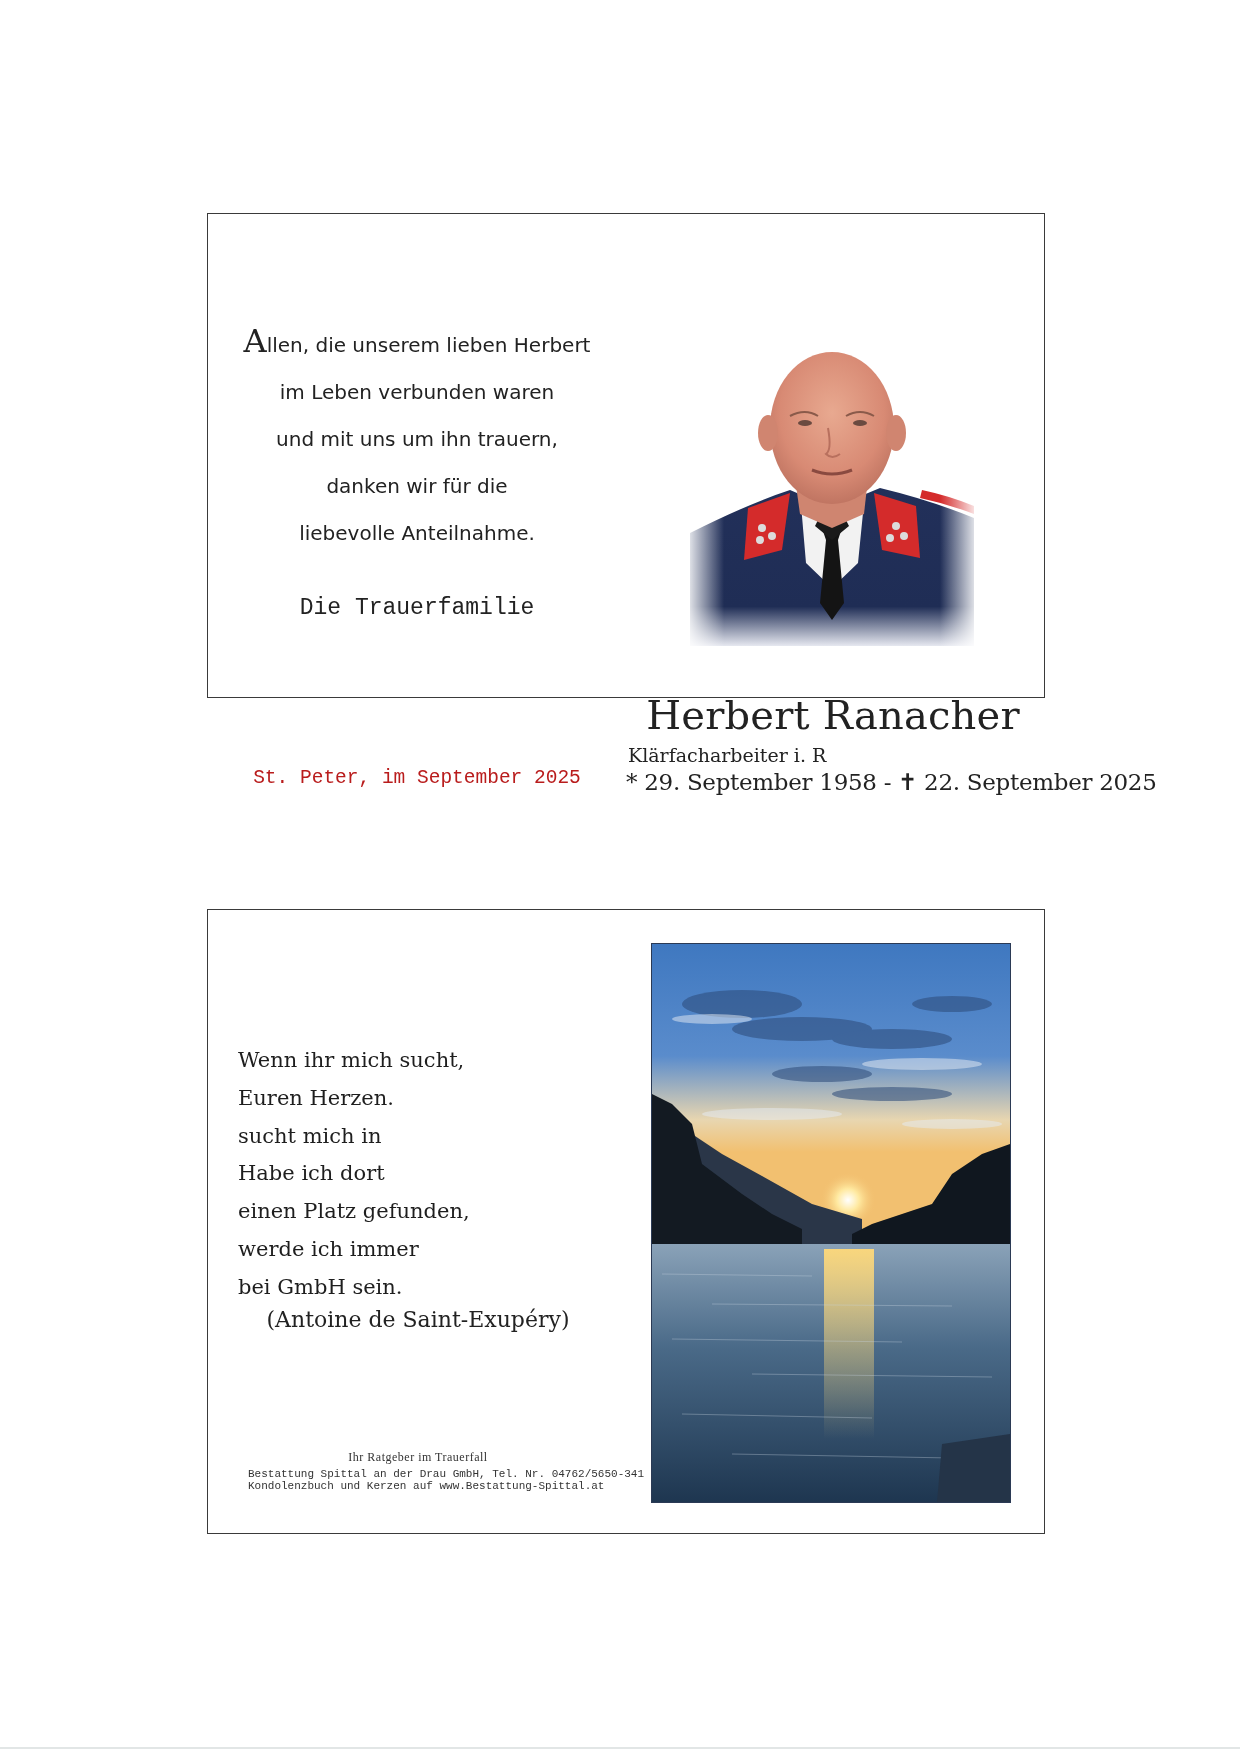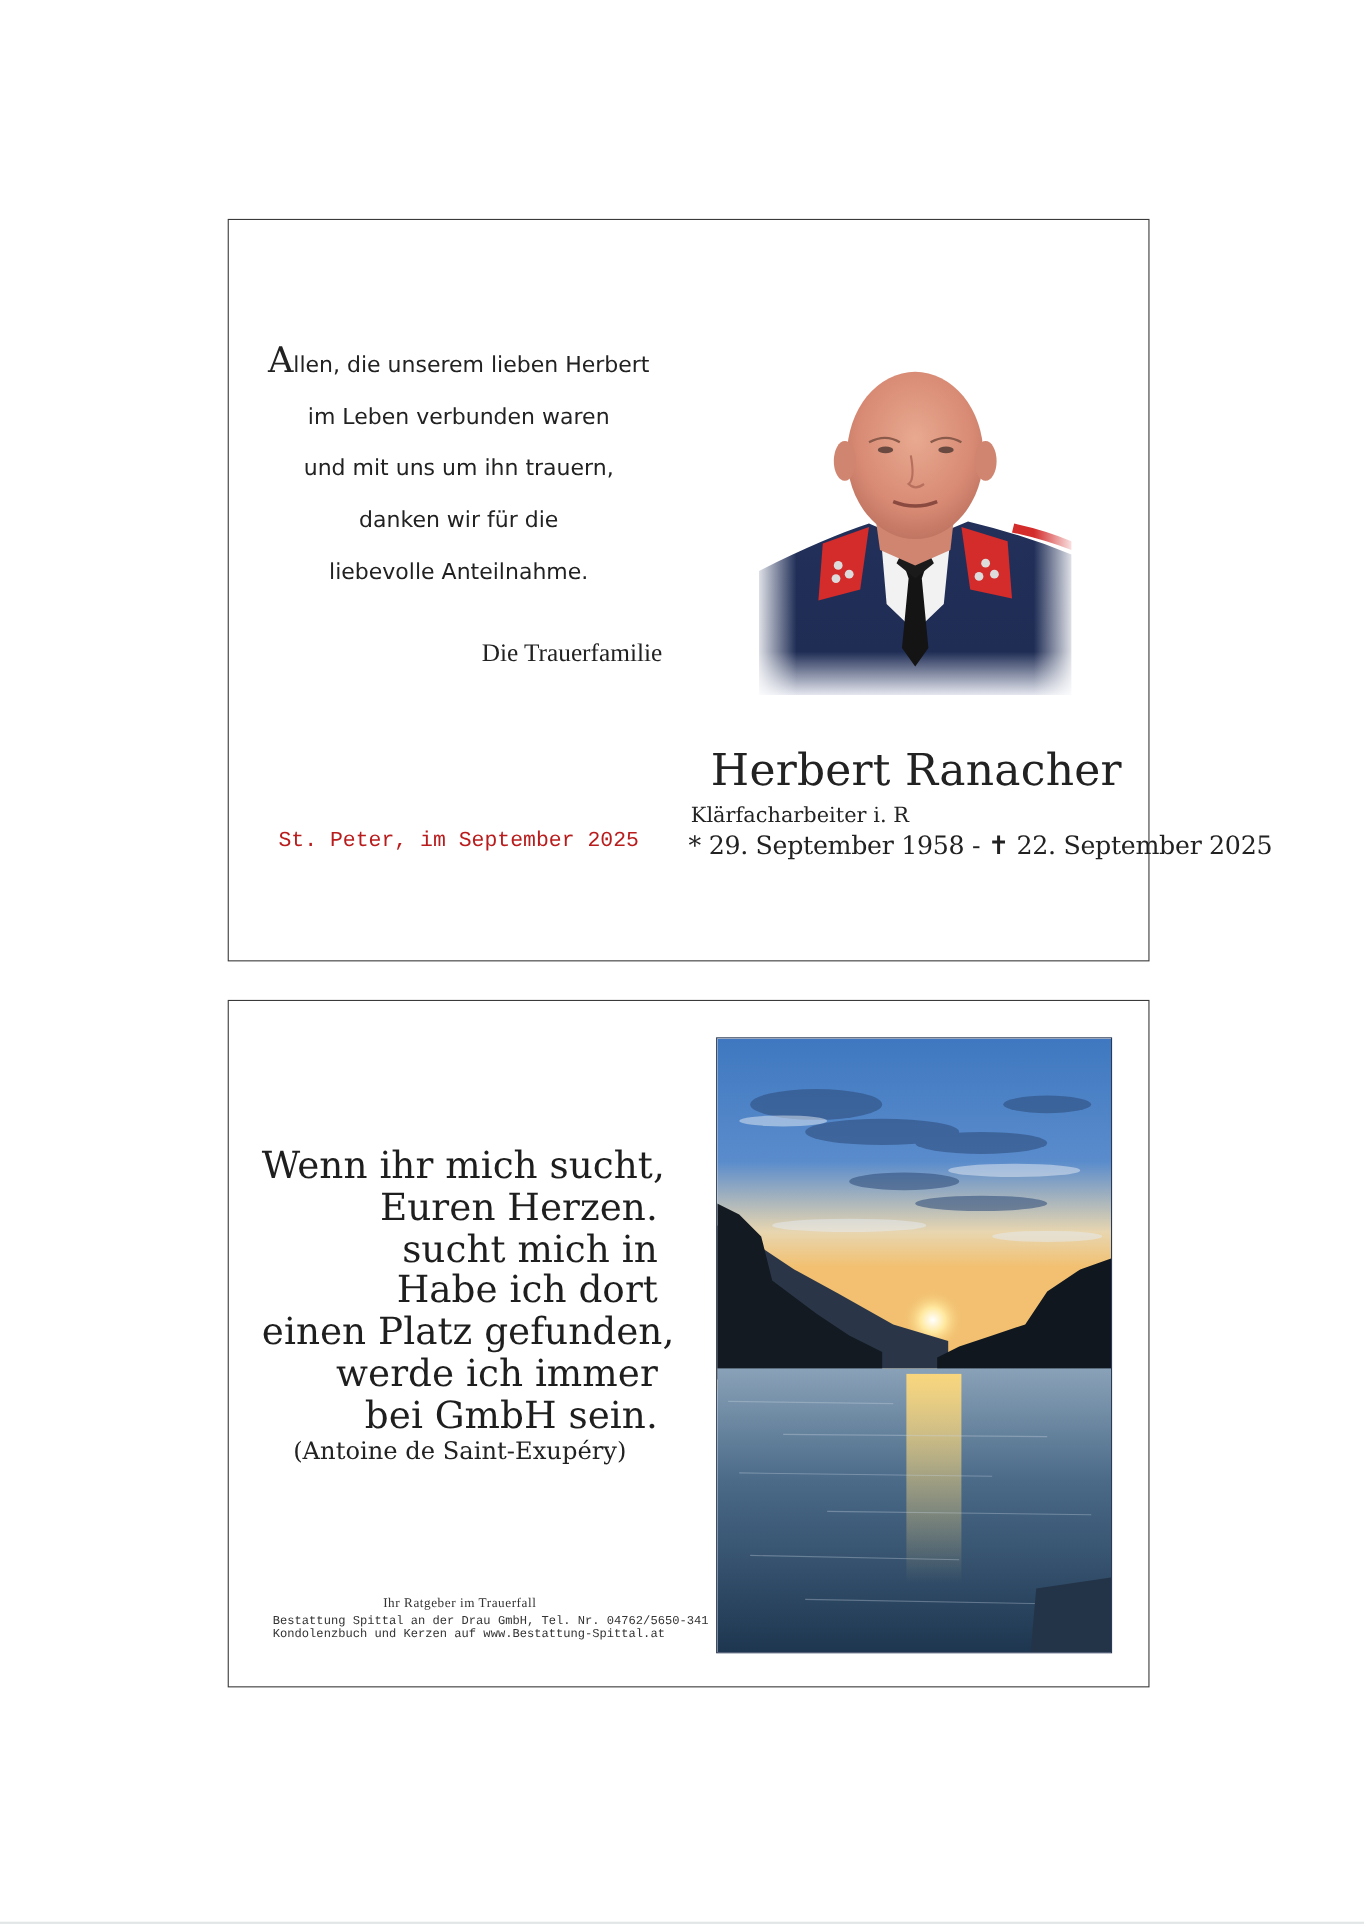--- a/index.html
+++ b/index.html
@@ -1,42 +1,42 @@
 <!DOCTYPE html>
 <html><head>
 <meta charset="utf-8">
 <style>
   html, body { margin: 0; padding: 0; background: #ffffff; }
   body { width: 1240px; height: 1754px; position: relative; overflow: hidden;
          font-family: "Liberation Serif", "DejaVu Serif", serif; color: #1e1e1e; }
   .card { position: absolute; left: 207px; width: 838px; border: 1.5px solid #3a3a3a; box-sizing: border-box; background: #fff; }
-  #card-front { top: 199px; height: 675px; }
+  #card-front { top: 213px; height: 485px; }
   #card-back { top: 909px; height: 625px; }
 
   .thanks { position: absolute; left: 24px; width: 370px; top: 104px; text-align: center;
             font-family: "DejaVu Sans", sans-serif; font-size: 20px; line-height: 47px; color: #222; }
   .thanks .line { display: block; white-space: nowrap; }
   .thanks .dropcap { font-family: "DejaVu Serif", serif; font-size: 32px; }
-  .family { position: absolute; left: 24px; width: 370px; top: 381px; text-align: right;
-            font-family: Liberation Serif, serif; font-size: 23px; color: #222; }
+  .family { position: absolute; left: 24px; width: 370px; top: 381px; text-align: center;
+            font-family: Liberation Mono, monospace; font-size: 23px; color: #222; }
   .place { position: absolute; left: 24px; width: 370px; top: 553px; text-align: center;
            font-family: Liberation Mono, monospace; font-size: 19.5px; color: #b91c1c; }
 
   .portrait { position: absolute; left: 482px; top: 114px; width: 284px; height: 318px; overflow: hidden; }
   .portrait svg { display: block; }
 
   .name { position: absolute; left: 420px; width: 410px; top: 478px; text-align: center;
           font-family: "DejaVu Serif", serif; font-size: 40px; color: #222; white-space: nowrap; letter-spacing: 0.2px; }
   .job { position: absolute; left: 420px; width: 410px; top: 530px; text-align: left;
          font-family: "DejaVu Serif", serif; font-size: 19px; color: #222; }
   .dates { position: absolute; left: 418px; width: 414px; top: 555px; text-align: center;
            font-family: "DejaVu Serif", serif; font-size: 23px; color: #222; white-space: nowrap; letter-spacing: -0.3px; }
 
-  .poem { position: absolute; left: 30px; width: 360px; top: 132px; text-align: right;
-          font-family: "DejaVu Serif", serif; font-size: 34px; line-height: 37.8px; color: #1e1e1e; }
+  .poem { position: absolute; left: 30px; width: 360px; top: 132px; text-align: left;
+          font-family: "DejaVu Serif", serif; font-size: 21px; line-height: 37.8px; color: #1e1e1e; }
   .poem .pline { display: block; white-space: nowrap; }
   .poem-author { position: absolute; left: 30px; width: 360px; top: 397px; text-align: center;
                  font-family: "DejaVu Serif", serif; font-size: 22px; color: #222; white-space: nowrap; }
 
   .funeral { position: absolute; left: 40px; width: 340px; top: 540px; text-align: center; color: #333; }
   .funeral .tag { font-family: "Liberation Serif", serif; font-size: 12px; display: block; margin-bottom: 3px; letter-spacing: 0.5px; }
   .funeral .small { font-family: Liberation Mono, monospace; font-size: 11px; display: block; line-height: 12px; white-space: nowrap; }
 
   .landscape { position: absolute; left: 443px; top: 33px; width: 358px; height: 558px; border: 1px solid #2b3a55; overflow: hidden; }
   .landscape svg { display: block; }

